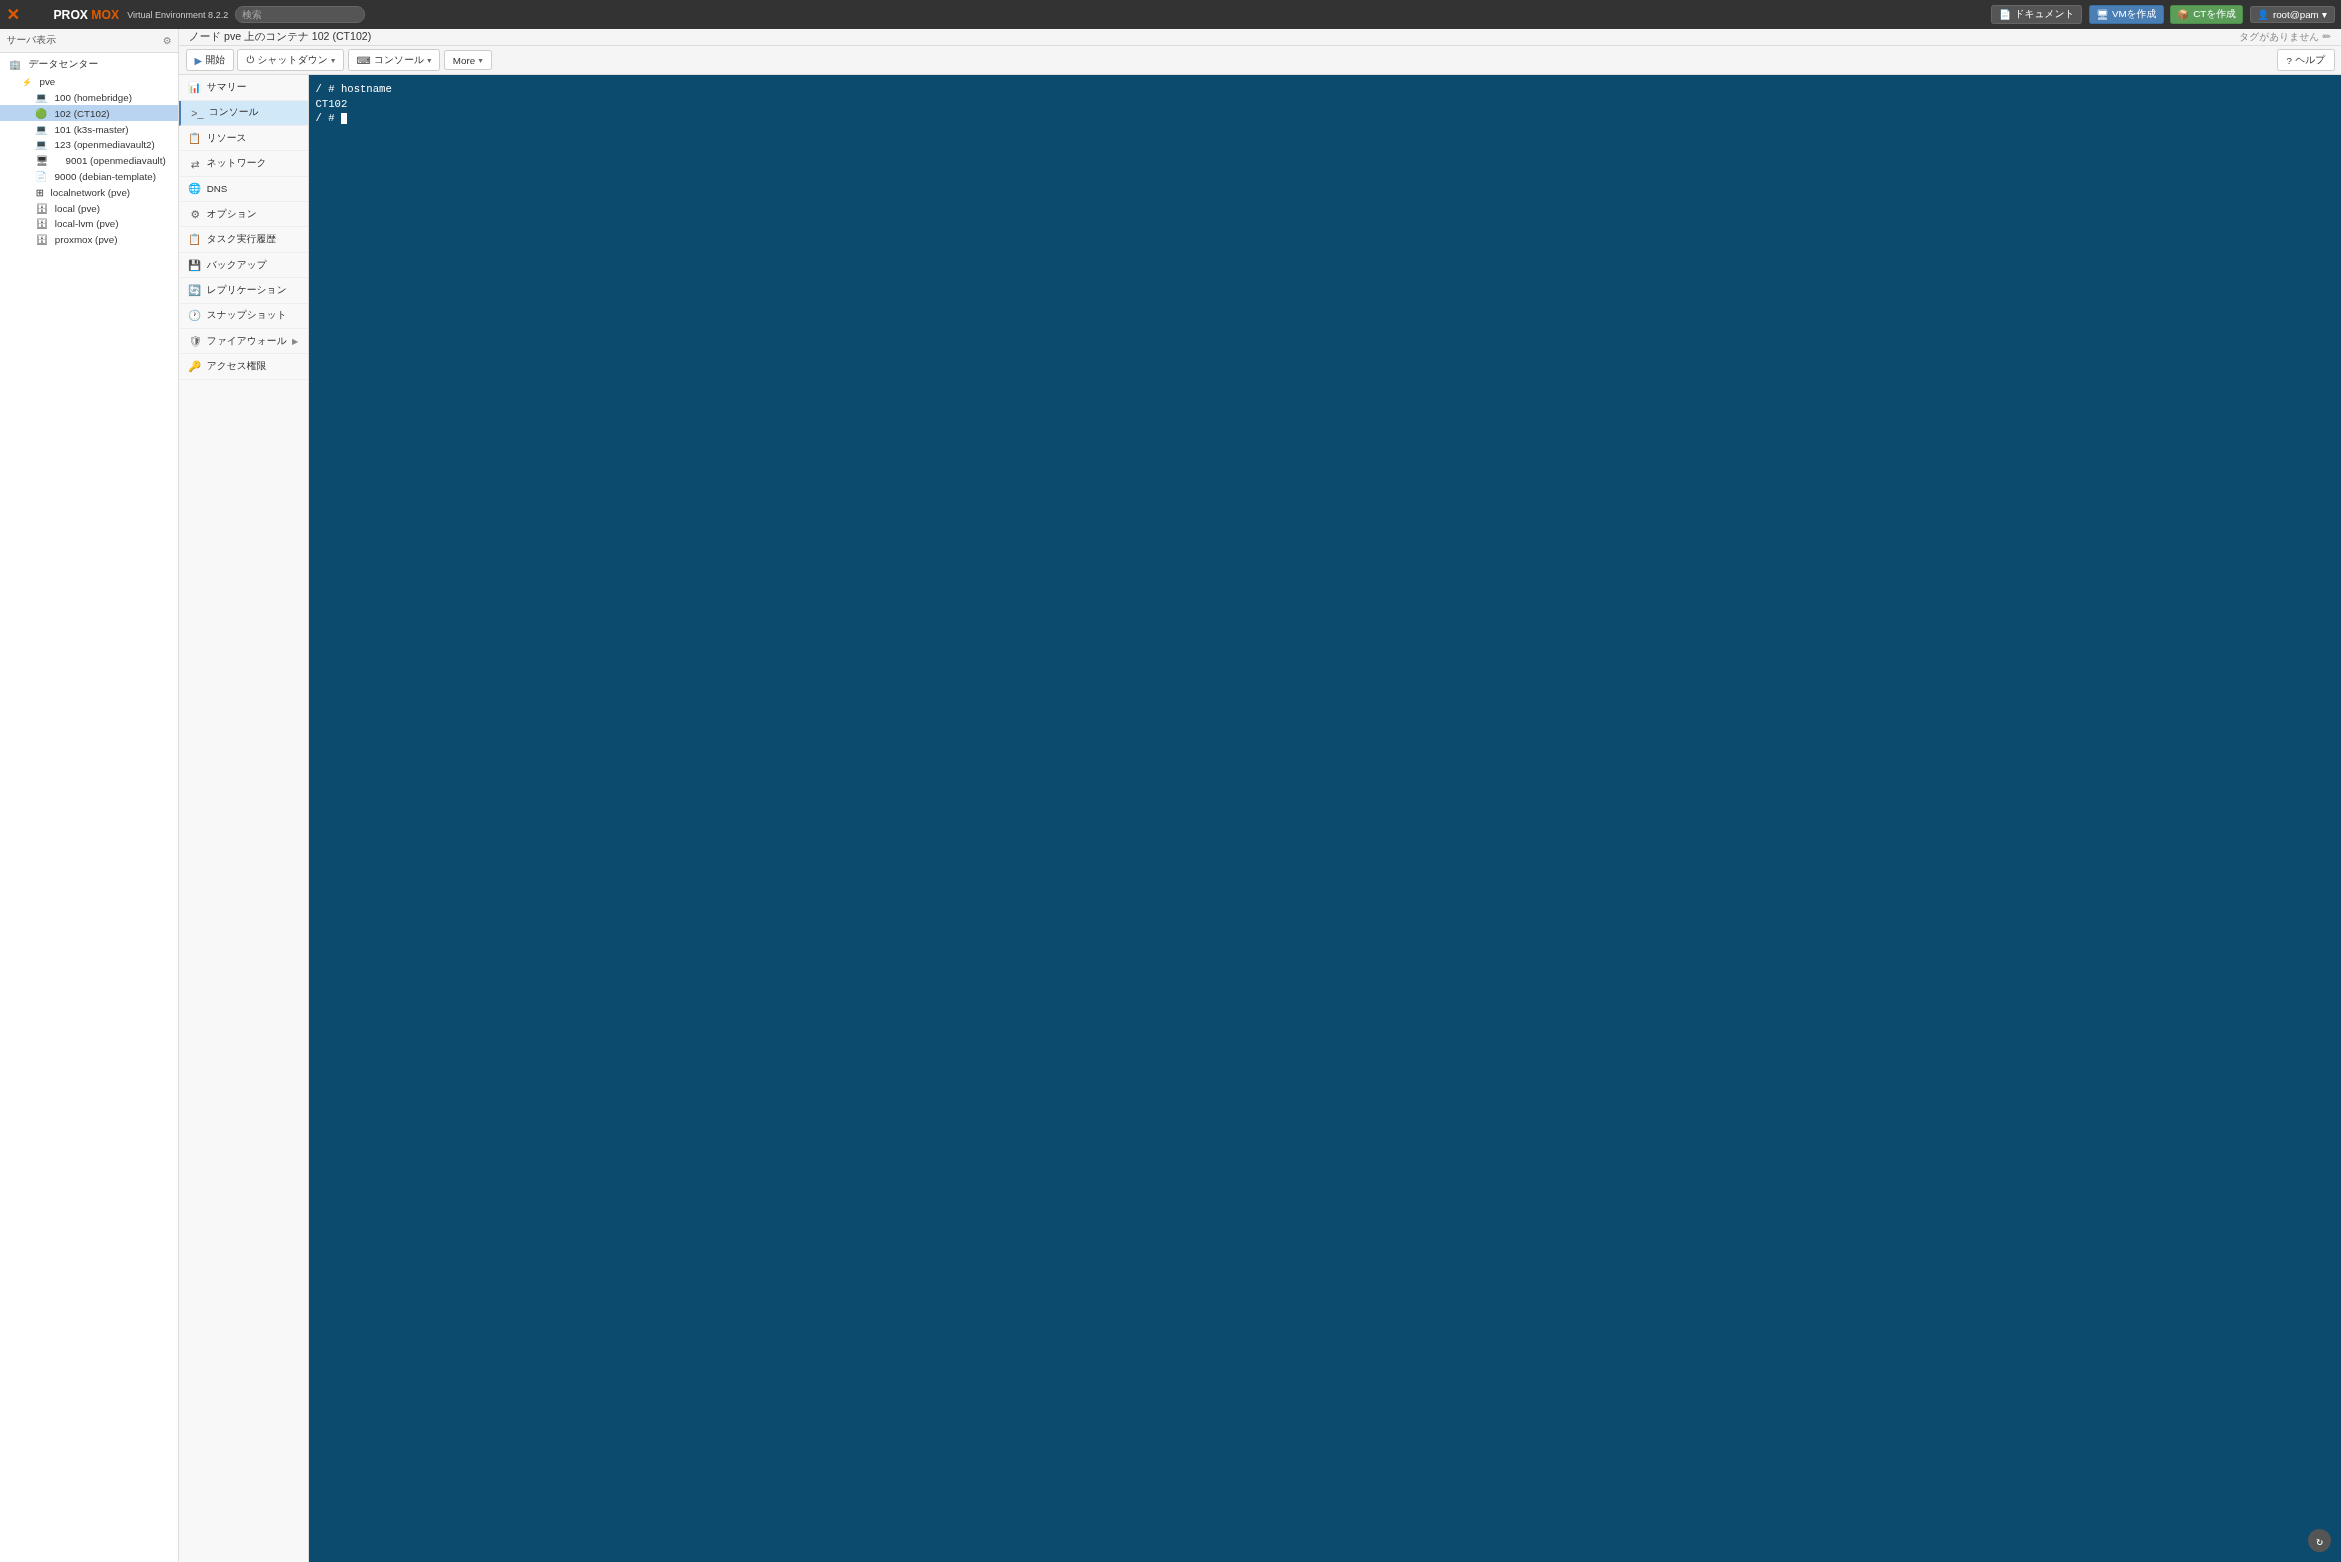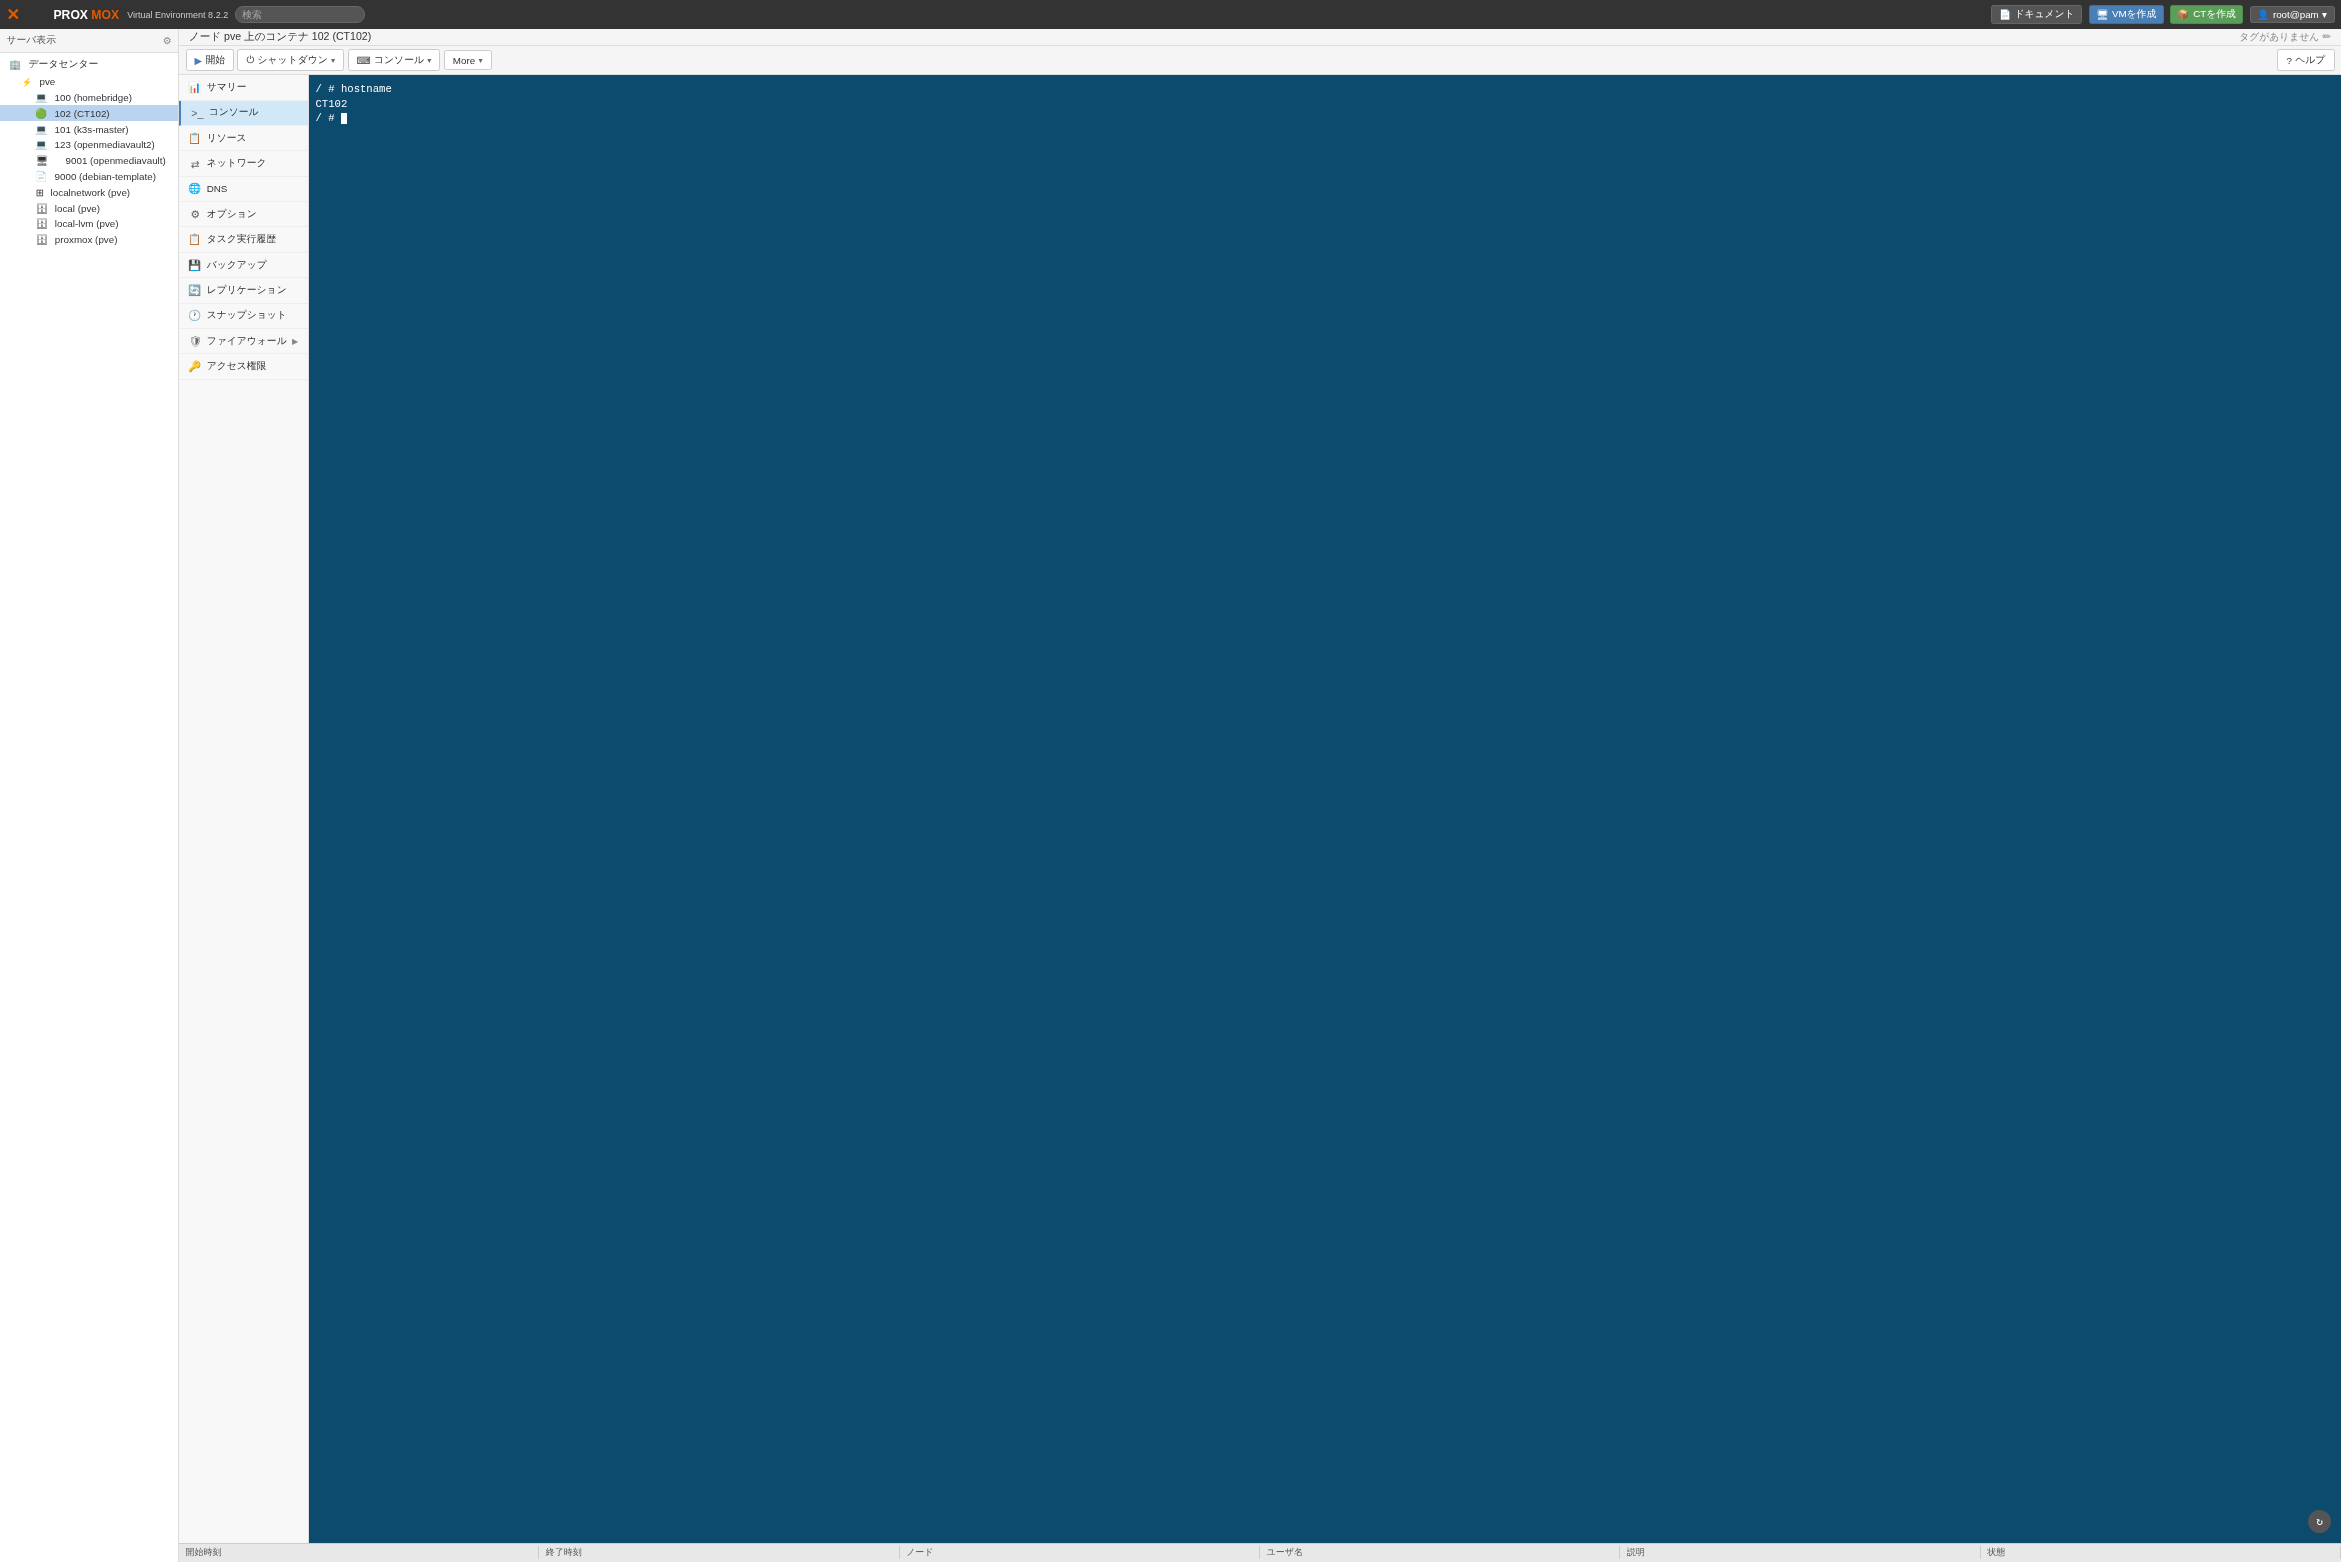--- a/index.html
+++ b/index.html
@@ -296,25 +296,16 @@
 
       <div class="term-line">/ # hostname</div>
           <div class="term-line">CT102</div>
           <div class="term-line">/ # <span class="term-cursor"></span></div>
           <div id="scroll-btn">↻</div>
         </div>
 
     </div>
 
 
-    <div id="bottom-table-header">
-
-    <div class="th-cell">開始時刻</div>
-        <div class="th-cell">終了時刻</div>
-        <div class="th-cell">ノード</div>
-        <div class="th-cell">ユーザ名</div>
-        <div class="th-cell">説明</div>
-        <div class="th-cell">状態</div>
-      </div>
 
   </div>
 </div>
 
 
 </body></html>

